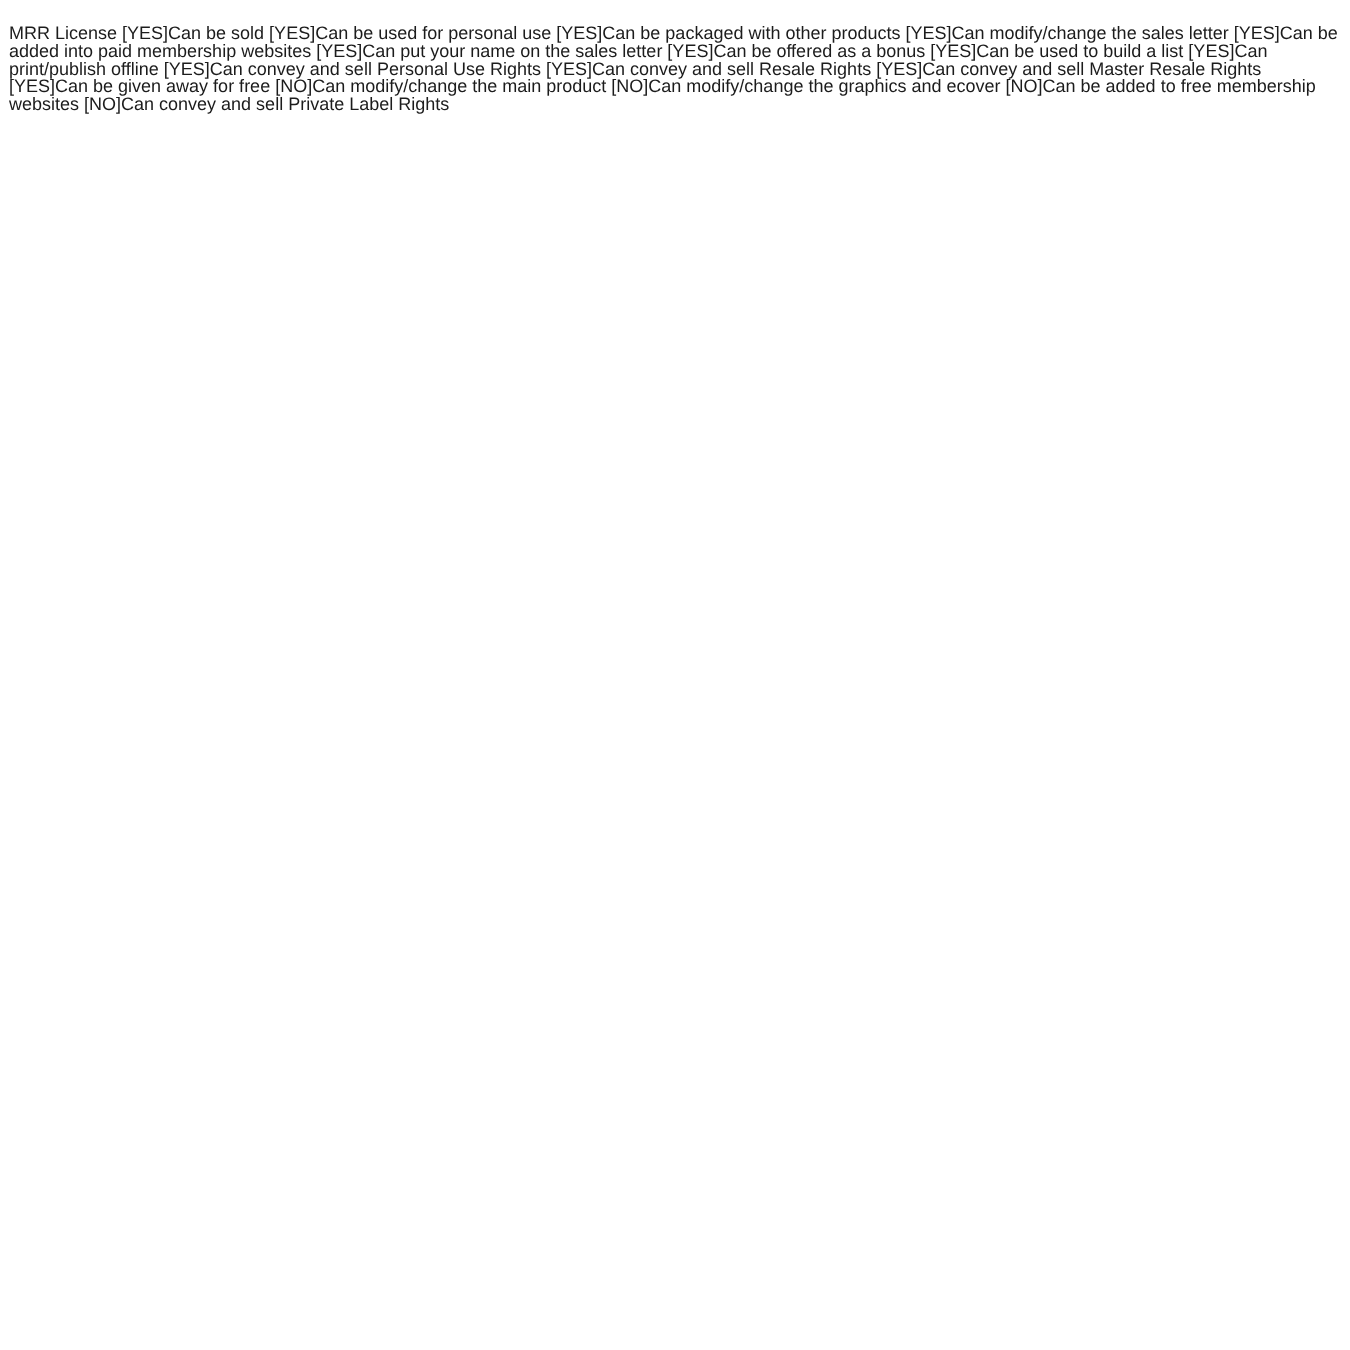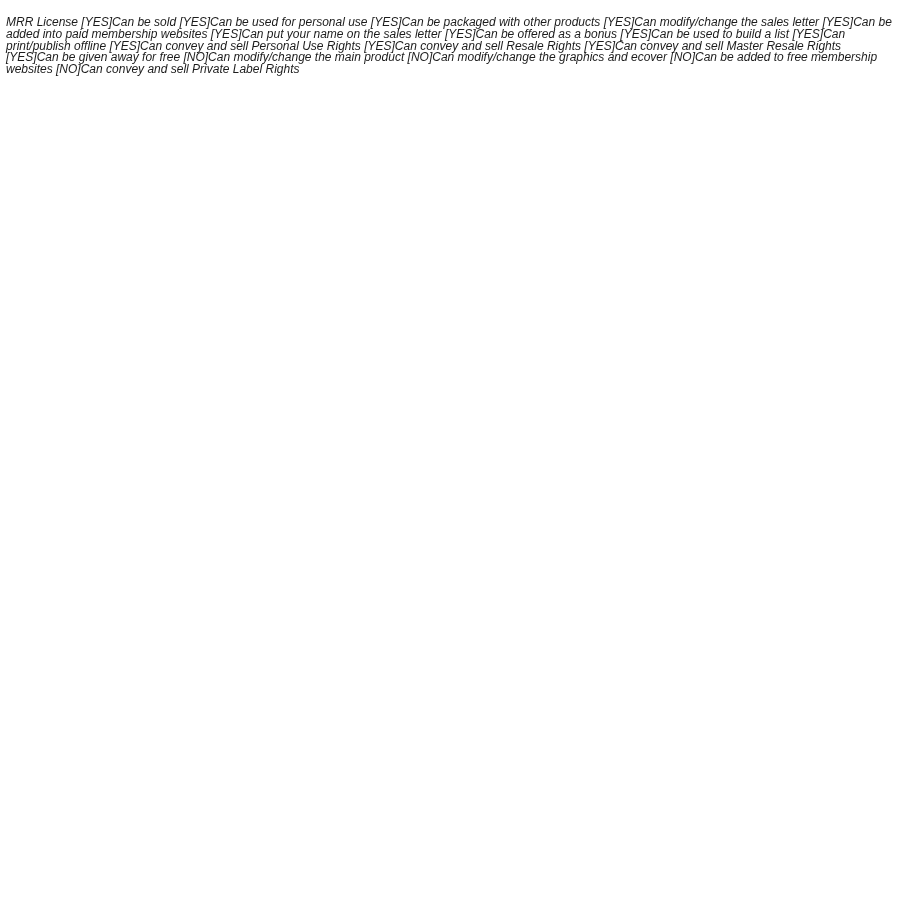--- a/index.html
+++ b/index.html
@@ -23,21 +23,20 @@
   }
   .license-text {
     font-size: 12px;
     line-height: 11.8px;
     color: #1c1c1c;
     text-align: left;
     word-spacing: 0px;
     letter-spacing: 0px;
     white-space: normal;
     max-width: 888px;
-    font-style: italic;
   }
 </style>
 </head>
 <body>
 
 <div id="page">
   <p class="license-text">MRR License [YES]Can be sold [YES]Can be used for personal use [YES]Can be packaged with other products [YES]Can modify/change the sales letter [YES]Can be added into paid membership websites [YES]Can put your name on the sales letter [YES]Can be offered as a bonus [YES]Can be used to build a list [YES]Can print/publish offline [YES]Can convey and sell Personal Use Rights [YES]Can convey and sell Resale Rights [YES]Can convey and sell Master Resale Rights [YES]Can be given away for free [NO]Can modify/change the main product [NO]Can modify/change the graphics and ecover [NO]Can be added to free membership websites [NO]Can convey and sell Private Label Rights</p>
 </div>
 
 </body></html>

